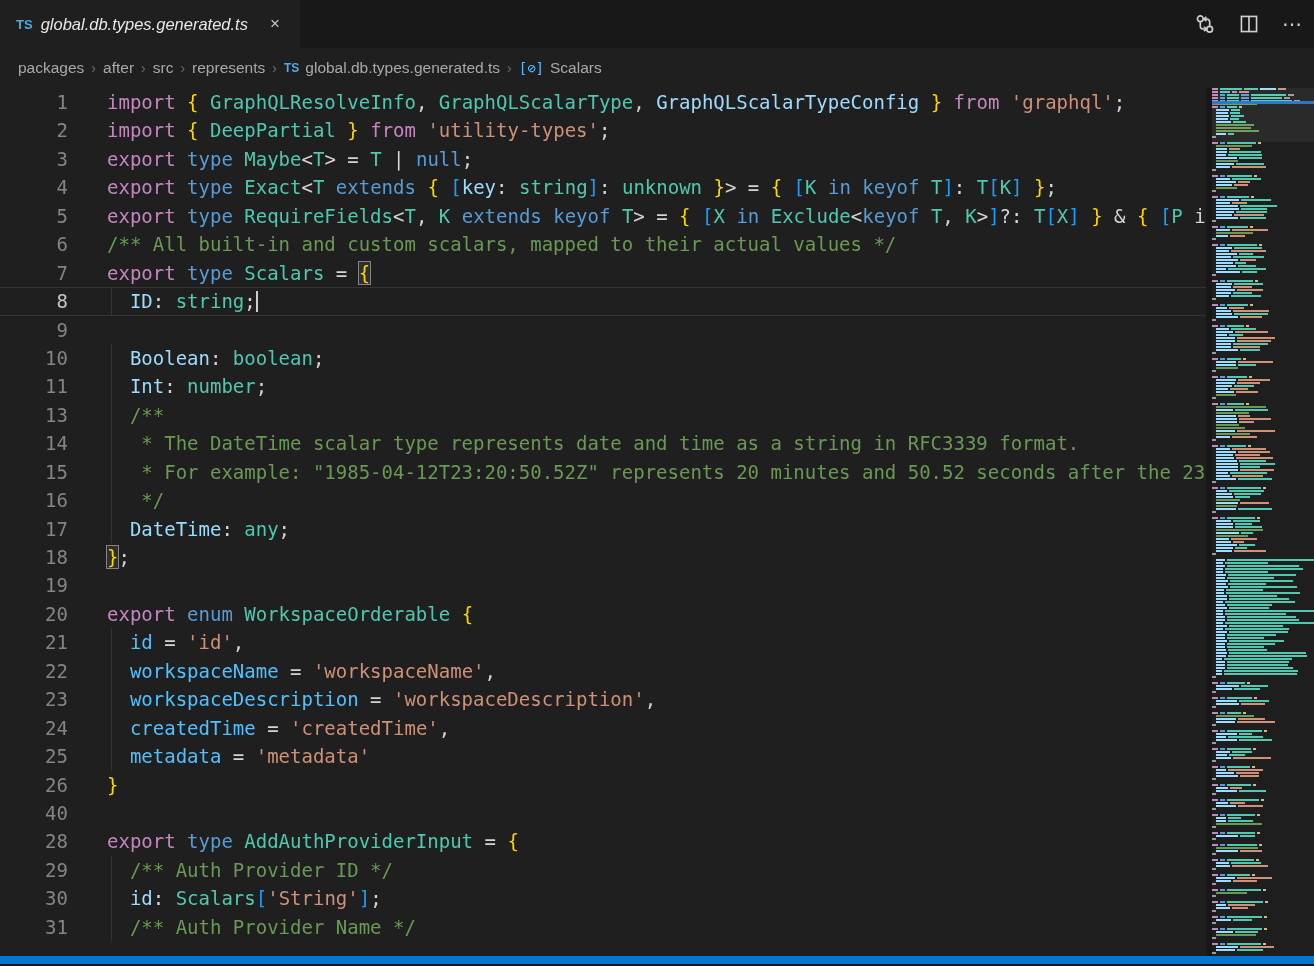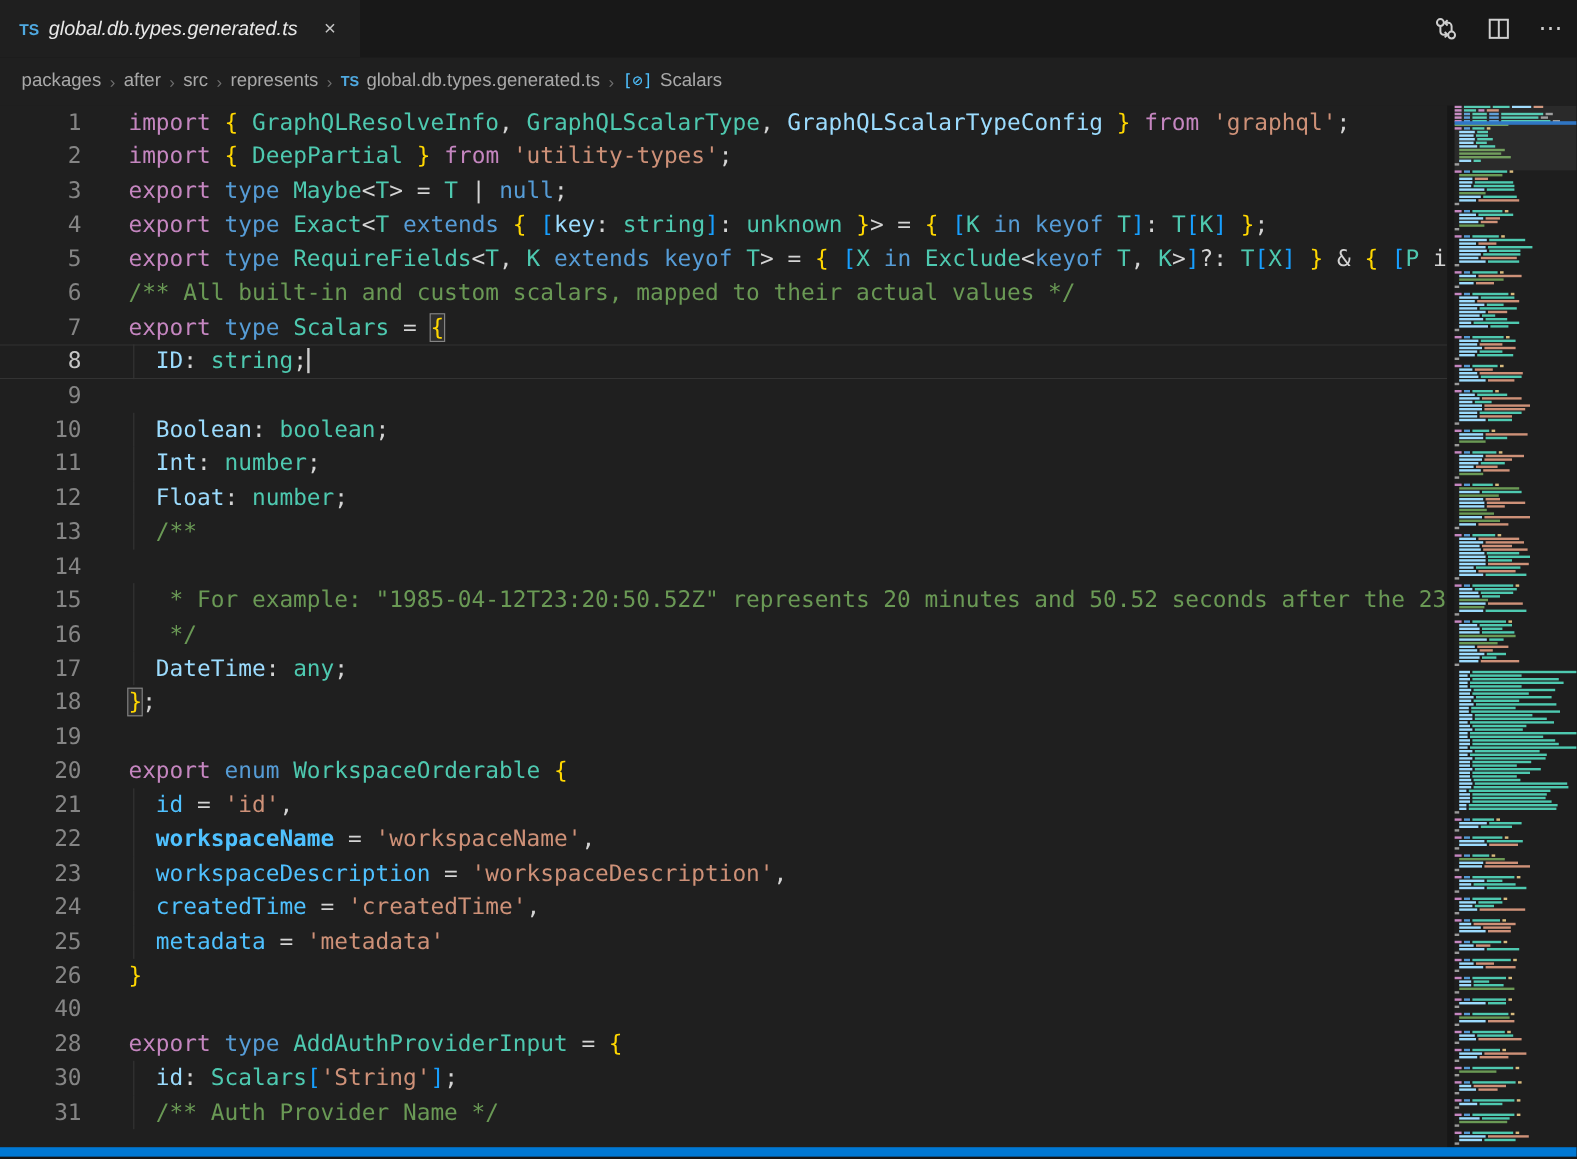--- a/index.html
+++ b/index.html
@@ -98,37 +98,37 @@
       <div class="row"><span class="gutter">2</span><span class="code"><span><span style="color: rgb(197, 134, 192);">import </span><span style="color: rgb(255, 215, 0);">{</span><span style="color: rgb(212, 212, 212);"> </span><span style="color: rgb(78, 201, 176);">DeepPartial</span><span style="color: rgb(212, 212, 212);"> </span><span style="color: rgb(255, 215, 0);">}</span><span style="color: rgb(212, 212, 212);"> </span><span style="color: rgb(197, 134, 192);">from</span><span style="color: rgb(212, 212, 212);"> </span><span style="color: rgb(206, 145, 120);">'utility-types'</span><span style="color: rgb(212, 212, 212);">;</span></span></span></div>
       <div class="row"><span class="gutter">3</span><span class="code"><span><span style="color: rgb(197, 134, 192);">export </span><span style="color: rgb(86, 156, 214);">type </span><span style="color: rgb(78, 201, 176);">Maybe</span><span style="color: rgb(212, 212, 212);">&lt;</span><span style="color: rgb(78, 201, 176);">T</span><span style="color: rgb(212, 212, 212);">&gt; = </span><span style="color: rgb(78, 201, 176);">T</span><span style="color: rgb(212, 212, 212);"> | </span><span style="color: rgb(86, 156, 214);">null</span><span style="color: rgb(212, 212, 212);">;</span></span></span></div>
       <div class="row"><span class="gutter">4</span><span class="code"><span><span style="color: rgb(197, 134, 192);">export </span><span style="color: rgb(86, 156, 214);">type </span><span style="color: rgb(78, 201, 176);">Exact</span><span style="color: rgb(212, 212, 212);">&lt;</span><span style="color: rgb(78, 201, 176);">T</span><span style="color: rgb(212, 212, 212);"> </span><span style="color: rgb(86, 156, 214);">extends</span><span style="color: rgb(212, 212, 212);"> </span><span style="color: rgb(255, 215, 0);">{</span><span style="color: rgb(212, 212, 212);"> </span><span style="color: rgb(23, 159, 255);">[</span><span style="color: rgb(156, 220, 254);">key</span><span style="color: rgb(212, 212, 212);">: </span><span style="color: rgb(78, 201, 176);">string</span><span style="color: rgb(23, 159, 255);">]</span><span style="color: rgb(212, 212, 212);">: </span><span style="color: rgb(78, 201, 176);">unknown</span><span style="color: rgb(212, 212, 212);"> </span><span style="color: rgb(255, 215, 0);">}</span><span style="color: rgb(212, 212, 212);">&gt; = </span><span style="color: rgb(255, 215, 0);">{</span><span style="color: rgb(212, 212, 212);"> </span><span style="color: rgb(23, 159, 255);">[</span><span style="color: rgb(78, 201, 176);">K</span><span style="color: rgb(212, 212, 212);"> </span><span style="color: rgb(86, 156, 214);">in</span><span style="color: rgb(212, 212, 212);"> </span><span style="color: rgb(86, 156, 214);">keyof</span><span style="color: rgb(212, 212, 212);"> </span><span style="color: rgb(78, 201, 176);">T</span><span style="color: rgb(23, 159, 255);">]</span><span style="color: rgb(212, 212, 212);">: </span><span style="color: rgb(78, 201, 176);">T</span><span style="color: rgb(23, 159, 255);">[</span><span style="color: rgb(78, 201, 176);">K</span><span style="color: rgb(23, 159, 255);">]</span><span style="color: rgb(212, 212, 212);"> </span><span style="color: rgb(255, 215, 0);">}</span><span style="color: rgb(212, 212, 212);">;</span></span></span></div>
       <div class="row"><span class="gutter">5</span><span class="code"><span><span style="color: rgb(197, 134, 192);">export </span><span style="color: rgb(86, 156, 214);">type </span><span style="color: rgb(78, 201, 176);">RequireFields</span><span style="color: rgb(212, 212, 212);">&lt;</span><span style="color: rgb(78, 201, 176);">T</span><span style="color: rgb(212, 212, 212);">, </span><span style="color: rgb(78, 201, 176);">K</span><span style="color: rgb(212, 212, 212);"> </span><span style="color: rgb(86, 156, 214);">extends</span><span style="color: rgb(212, 212, 212);"> </span><span style="color: rgb(86, 156, 214);">keyof</span><span style="color: rgb(212, 212, 212);"> </span><span style="color: rgb(78, 201, 176);">T</span><span style="color: rgb(212, 212, 212);">&gt; = </span><span style="color: rgb(255, 215, 0);">{</span><span style="color: rgb(212, 212, 212);"> </span><span style="color: rgb(23, 159, 255);">[</span><span style="color: rgb(78, 201, 176);">X</span><span style="color: rgb(212, 212, 212);"> </span><span style="color: rgb(86, 156, 214);">in</span><span style="color: rgb(212, 212, 212);"> </span><span style="color: rgb(78, 201, 176);">Exclude</span><span style="color: rgb(212, 212, 212);">&lt;</span><span style="color: rgb(86, 156, 214);">keyof</span><span style="color: rgb(212, 212, 212);"> </span><span style="color: rgb(78, 201, 176);">T</span><span style="color: rgb(212, 212, 212);">, </span><span style="color: rgb(78, 201, 176);">K</span><span style="color: rgb(212, 212, 212);">&gt;</span><span style="color: rgb(23, 159, 255);">]</span><span style="color: rgb(212, 212, 212);">?: </span><span style="color: rgb(78, 201, 176);">T</span><span style="color: rgb(23, 159, 255);">[</span><span style="color: rgb(78, 201, 176);">X</span><span style="color: rgb(23, 159, 255);">]</span><span style="color: rgb(212, 212, 212);"> </span><span style="color: rgb(255, 215, 0);">}</span><span style="color: rgb(212, 212, 212);"> &amp; </span><span style="color: rgb(255, 215, 0);">{</span><span style="color: rgb(212, 212, 212);"> </span><span style="color: rgb(23, 159, 255);">[</span><span style="color: rgb(78, 201, 176);">P</span><span style="color: rgb(212, 212, 212);"> i</span></span></span></div>
       <div class="row"><span class="gutter">6</span><span class="code"><span><span style="color: rgb(106, 153, 85);">/** All built-in and custom scalars, mapped to their actual values */</span></span></span></div>
       <div class="row"><span class="gutter">7</span><span class="code"><span><span style="color: rgb(197, 134, 192);">export </span><span style="color: rgb(86, 156, 214);">type </span><span style="color: rgb(78, 201, 176);">Scalars</span><span style="color: rgb(212, 212, 212);"> = </span><span class="match" style="color: rgb(255, 215, 0);">{</span></span></span></div>
       <div class="row active"><span class="gutter">8</span><span class="code"><span class="guide"></span><span class="indent1"><span style="color: rgb(156, 220, 254);">ID</span><span style="color: rgb(212, 212, 212);">: </span><span style="color: rgb(78, 201, 176);">string</span><span style="color: rgb(212, 212, 212);">;</span><span class="cursor"></span></span></span></div>
       <div class="row"><span class="gutter">9</span></div>
       <div class="row"><span class="gutter">10</span><span class="code"><span class="guide"></span><span class="indent1"><span style="color: rgb(156, 220, 254);">Boolean</span><span style="color: rgb(212, 212, 212);">: </span><span style="color: rgb(78, 201, 176);">boolean</span><span style="color: rgb(212, 212, 212);">;</span></span></span></div>
       <div class="row"><span class="gutter">11</span><span class="code"><span class="guide"></span><span class="indent1"><span style="color: rgb(156, 220, 254);">Int</span><span style="color: rgb(212, 212, 212);">: </span><span style="color: rgb(78, 201, 176);">number</span><span style="color: rgb(212, 212, 212);">;</span></span></span></div>
-      <div class="row"><span class="gutter">12</span><span class="code"><span class="guide"></span><span class="indent1"><span style="color: rgb(156, 220, 254);">Float</span><span style="color: rgb(212, 212, 212);">: </span><span style="color: rgb(78, 201, 176);">number</span><span style="color: rgb(212, 212, 212);">;</span></span></span></div>
       <div class="row"><span class="gutter">13</span><span class="code"><span class="guide"></span><span class="indent1"><span style="color: rgb(106, 153, 85);">/**</span></span></span></div>
-      <div class="row"><span class="gutter">14</span></div>
+      <div class="row"><span class="gutter">14</span><span class="code"><span class="guide"></span><span class="indent1"><span style="color: rgb(106, 153, 85);"> * The DateTime scalar type represents date and time as a string in RFC3339 format.</span></span></span></div>
       <div class="row"><span class="gutter">15</span><span class="code"><span class="guide"></span><span class="indent1"><span style="color: rgb(106, 153, 85);"> * For example: "1985-04-12T23:20:50.52Z" represents 20 minutes and 50.52 seconds after the 23</span></span></span></div>
       <div class="row"><span class="gutter">16</span><span class="code"><span class="guide"></span><span class="indent1"><span style="color: rgb(106, 153, 85);"> */</span></span></span></div>
       <div class="row"><span class="gutter">17</span><span class="code"><span class="guide"></span><span class="indent1"><span style="color: rgb(156, 220, 254);">DateTime</span><span style="color: rgb(212, 212, 212);">: </span><span style="color: rgb(78, 201, 176);">any</span><span style="color: rgb(212, 212, 212);">;</span></span></span></div>
       <div class="row"><span class="gutter">18</span><span class="code"><span><span class="match" style="color: rgb(255, 215, 0);">}</span><span style="color: rgb(212, 212, 212);">;</span></span></span></div>
       <div class="row"><span class="gutter">19</span><span class="code"><span></span></span></div>
       <div class="row"><span class="gutter">20</span><span class="code"><span><span style="color: rgb(197, 134, 192);">export </span><span style="color: rgb(86, 156, 214);">enum </span><span style="color: rgb(78, 201, 176);">WorkspaceOrderable</span><span style="color: rgb(212, 212, 212);"> </span><span style="color: rgb(255, 215, 0);">{</span></span></span></div>
       <div class="row"><span class="gutter">21</span><span class="code"><span class="guide"></span><span class="indent1"><span style="color: rgb(79, 193, 255);">id</span><span style="color: rgb(212, 212, 212);"> = </span><span style="color: rgb(206, 145, 120);">'id'</span><span style="color: rgb(212, 212, 212);">,</span></span></span></div>
-      <div class="row"><span class="gutter">22</span><span class="code"><span class="guide"></span><span class="indent1"><span style="color: rgb(79, 193, 255); font-weight: bold;">workspaceName</span><span style="color: rgb(212, 212, 212);"> = </span><span style="color: rgb(206, 145, 120);">'workspaceName'</span><span style="color: rgb(212, 212, 212);">,</span></span></span></div>
+      <div class="row"><span class="gutter">22</span><span class="code"><span class="guide"></span><span class="indent1"><span style="color: rgb(79, 193, 255);">workspaceName</span><span style="color: rgb(212, 212, 212);"> = </span><span style="color: rgb(206, 145, 120);">'workspaceName'</span><span style="color: rgb(212, 212, 212);">,</span></span></span></div>
       <div class="row"><span class="gutter">23</span><span class="code"><span class="guide"></span><span class="indent1"><span style="color: rgb(79, 193, 255);">workspaceDescription</span><span style="color: rgb(212, 212, 212);"> = </span><span style="color: rgb(206, 145, 120);">'workspaceDescription'</span><span style="color: rgb(212, 212, 212);">,</span></span></span></div>
       <div class="row"><span class="gutter">24</span><span class="code"><span class="guide"></span><span class="indent1"><span style="color: rgb(79, 193, 255);">createdTime</span><span style="color: rgb(212, 212, 212);"> = </span><span style="color: rgb(206, 145, 120);">'createdTime'</span><span style="color: rgb(212, 212, 212);">,</span></span></span></div>
       <div class="row"><span class="gutter">25</span><span class="code"><span class="guide"></span><span class="indent1"><span style="color: rgb(79, 193, 255);">metadata</span><span style="color: rgb(212, 212, 212);"> = </span><span style="color: rgb(206, 145, 120);">'metadata'</span></span></span></div>
       <div class="row"><span class="gutter">26</span><span class="code"><span><span style="color: rgb(255, 215, 0);">}</span></span></span></div>
       <div class="row"><span class="gutter">40</span><span class="code"><span></span></span></div>
       <div class="row"><span class="gutter">28</span><span class="code"><span><span style="color: rgb(197, 134, 192);">export </span><span style="color: rgb(86, 156, 214);">type </span><span style="color: rgb(78, 201, 176);">AddAuthProviderInput</span><span style="color: rgb(212, 212, 212);"> = </span><span style="color: rgb(255, 215, 0);">{</span></span></span></div>
+      <div class="row"><span class="gutter">29</span><span class="code"><span class="guide"></span><span class="indent1"><span style="color: rgb(106, 153, 85);">/** Auth Provider ID */</span></span></span></div>
       <div class="row"><span class="gutter">30</span><span class="code"><span class="guide"></span><span class="indent1"><span style="color: rgb(156, 220, 254);">id</span><span style="color: rgb(212, 212, 212);">: </span><span style="color: rgb(78, 201, 176);">Scalars</span><span style="color: rgb(23, 159, 255);">[</span><span style="color: rgb(206, 145, 120);">'String'</span><span style="color: rgb(23, 159, 255);">]</span><span style="color: rgb(212, 212, 212);">;</span></span></span></div>
       <div class="row"><span class="gutter">31</span><span class="code"><span class="guide"></span><span class="indent1"><span style="color: rgb(106, 153, 85);">/** Auth Provider Name */</span></span></span></div>
     </div>
 
   <div id="mm-divider"></div>
   <div id="minimap">
     <div id="mm-content">
         <div class="mmrow"><span class="mmbar" style="width: 6px; background: rgb(197, 134, 192); margin-left: 0px;"></span><span class="mmbar" style="width: 22px; background: rgb(78, 201, 176); margin-left: 0px;"></span><span class="mmbar" style="width: 14px; background: rgb(78, 201, 176); margin-left: 0px;"></span><span class="mmbar" style="width: 16px; background: rgb(156, 220, 254); margin-left: 0px;"></span><span class="mmbar" style="width: 8px; background: rgb(206, 145, 120); margin-left: 0px;"></span></div>
         <div class="mmrow"><span class="mmbar" style="width: 6px; background: rgb(197, 134, 192); margin-left: 0px;"></span><span class="mmbar" style="width: 10px; background: rgb(78, 201, 176); margin-left: 0px;"></span><span class="mmbar" style="width: 5px; background: rgb(197, 134, 192); margin-left: 0px;"></span><span class="mmbar" style="width: 10px; background: rgb(206, 145, 120); margin-left: 0px;"></span></div>
         <div class="mmrow"><span class="mmbar" style="width: 6px; background: rgb(197, 134, 192); margin-left: 0px;"></span><span class="mmbar" style="width: 5px; background: rgb(86, 156, 214); margin-left: 0px;"></span><span class="mmbar" style="width: 12px; background: rgb(78, 201, 176); margin-left: 0px;"></span><span class="mmbar" style="width: 8px; background: rgb(86, 156, 214); margin-left: 0px;"></span><span class="mmbar" style="width: 35.0276px; background: rgb(78, 201, 176); margin-left: 0px;"></span><span class="mmbar" style="width: 6px; background: rgb(154, 154, 154); margin-left: 0px;"></span></div>

